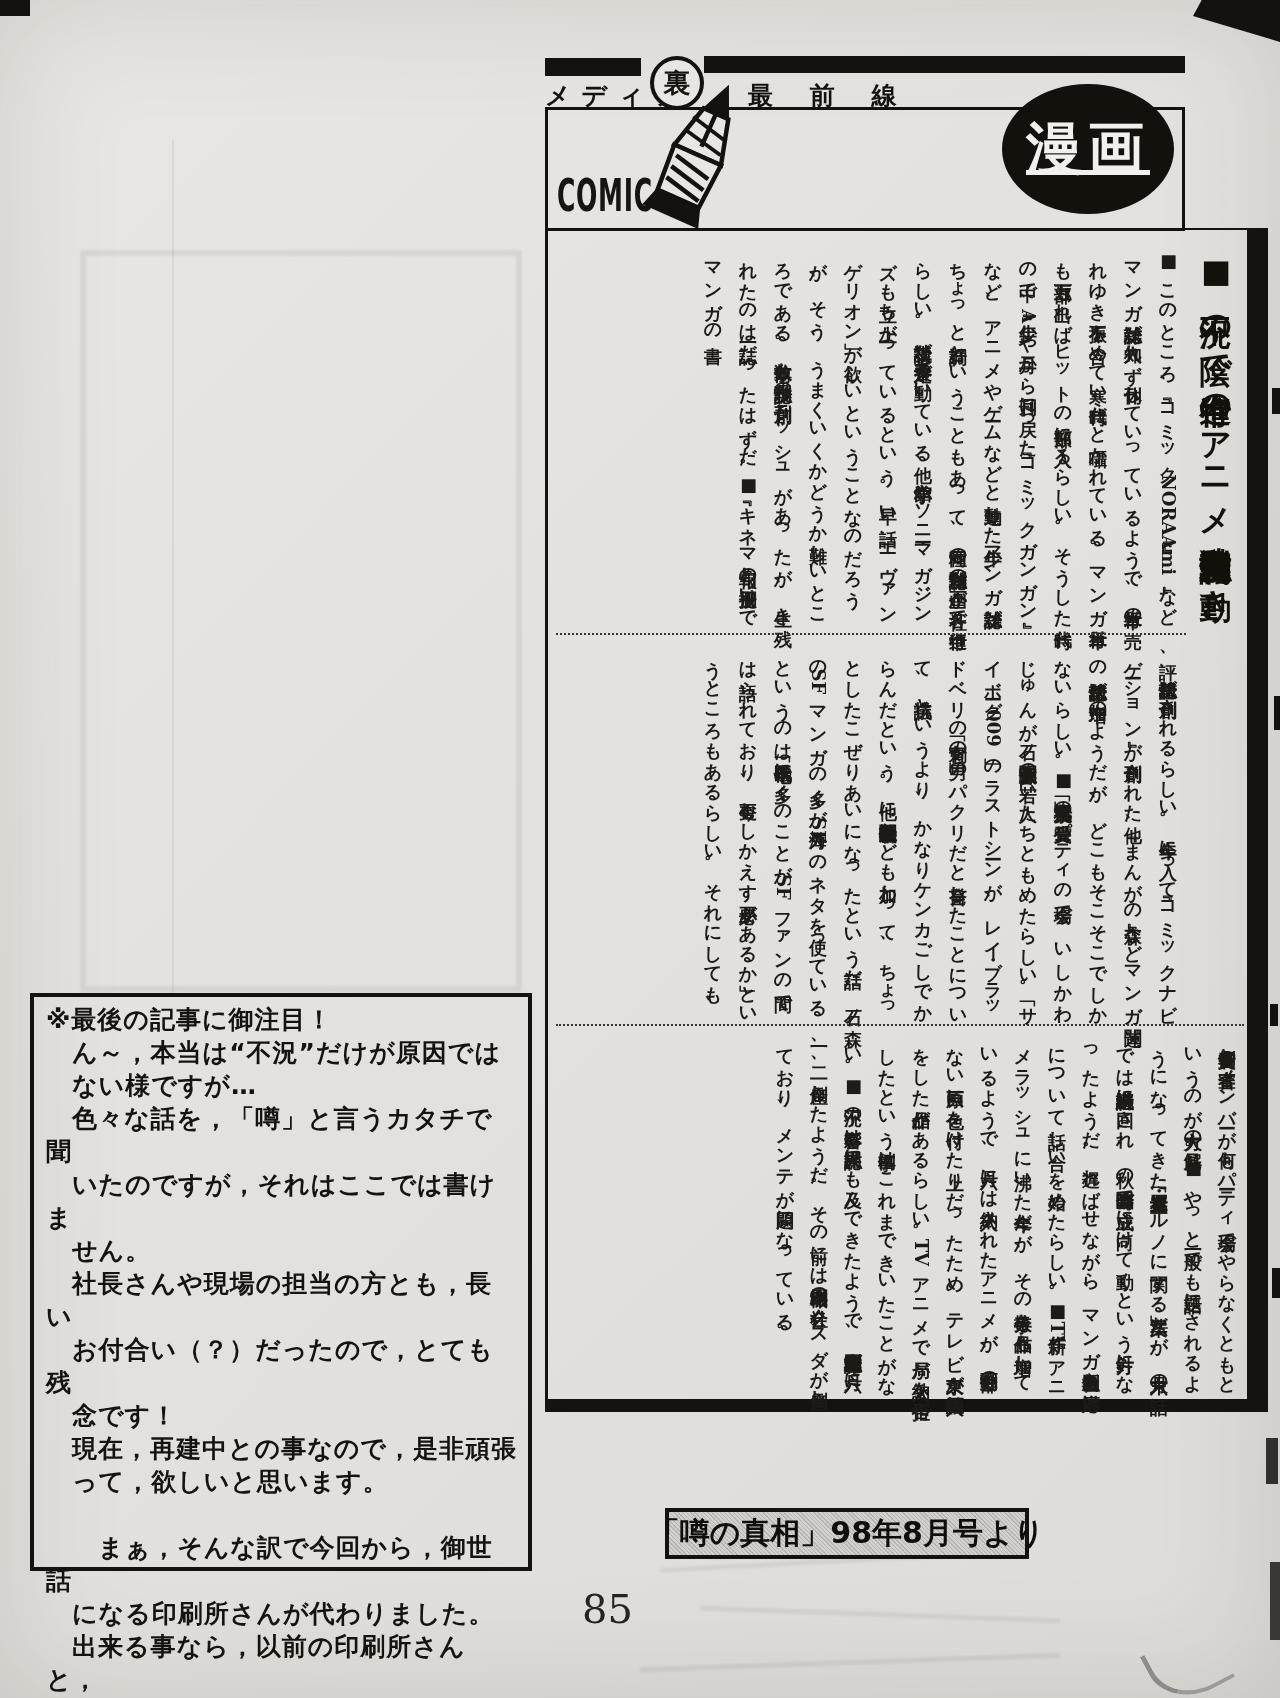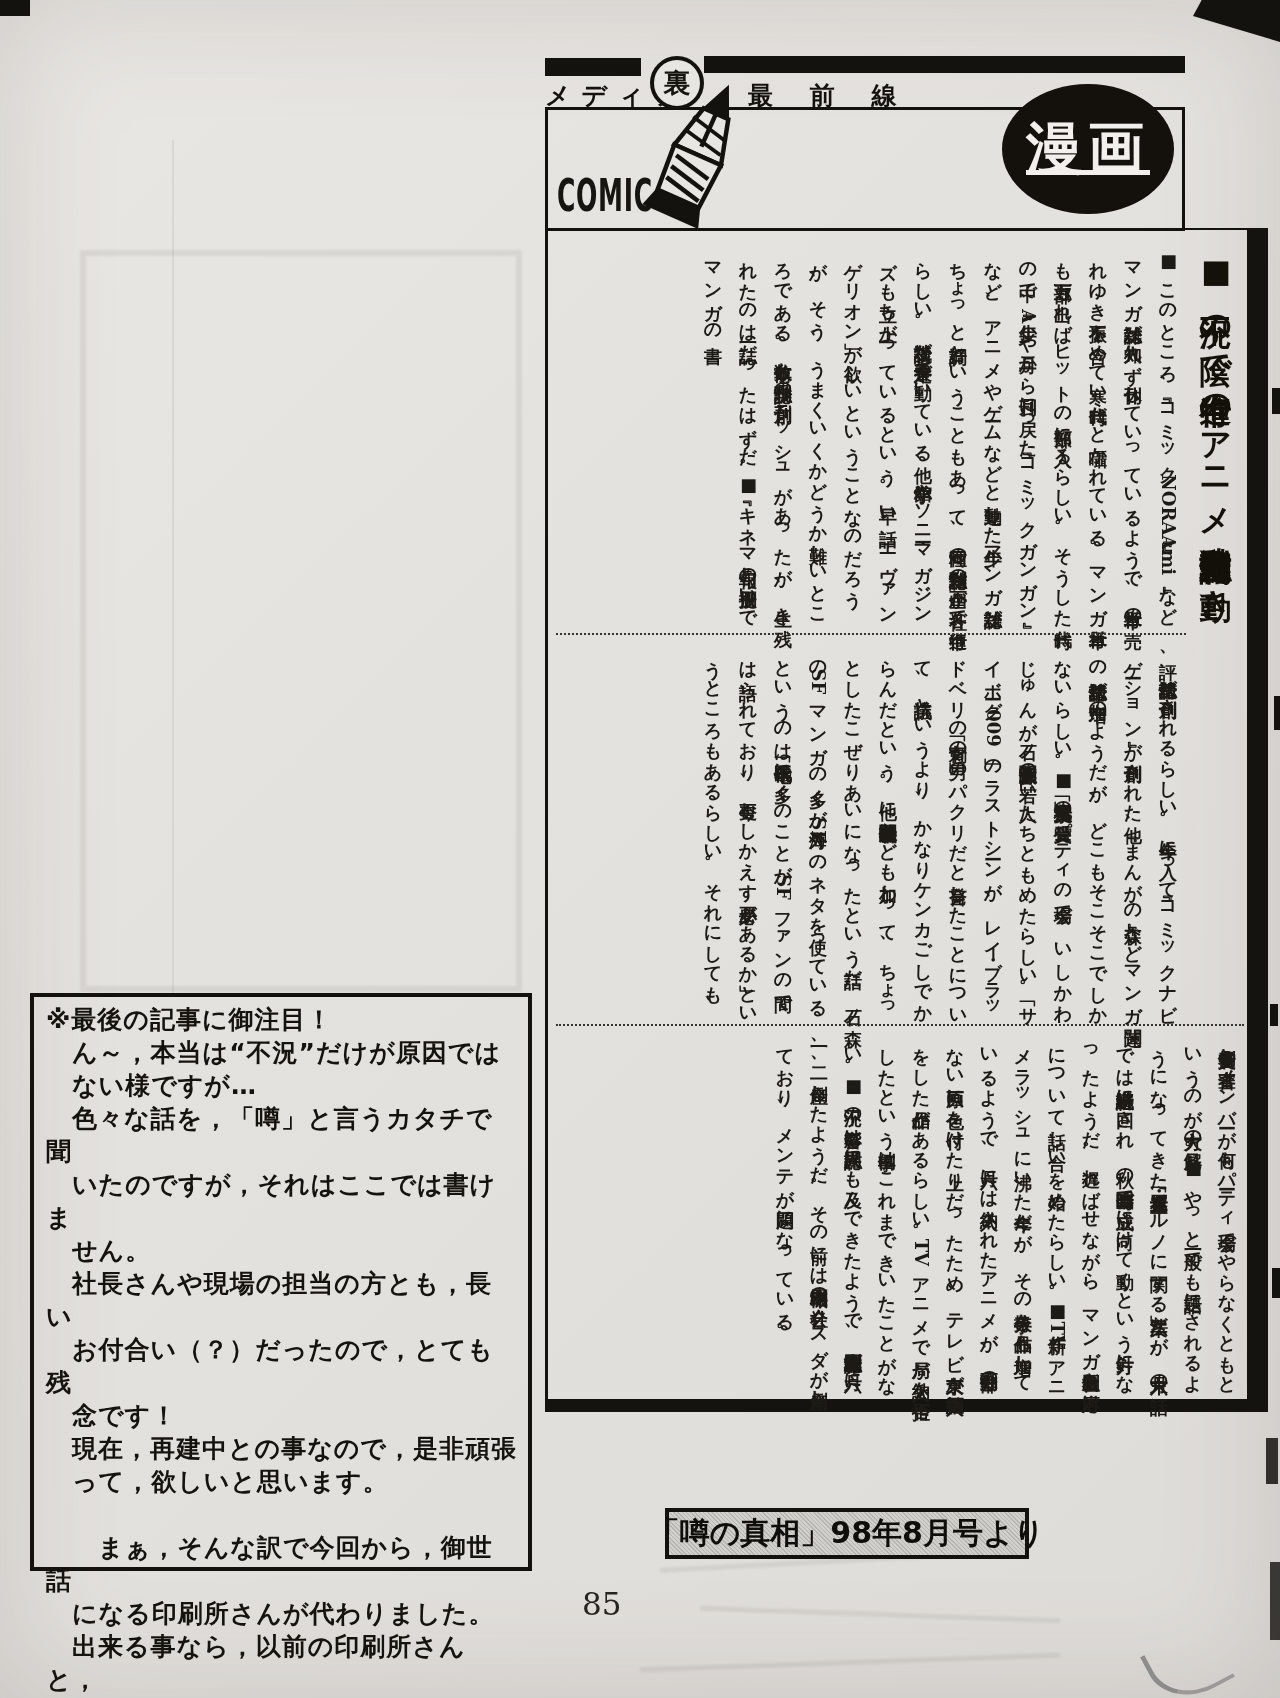--- a/index.html
+++ b/index.html
@@ -52,21 +52,21 @@
     white-space:pre-line;color:#15130e;
   }
   
   .caption-box{
     box-sizing:border-box;border:4px solid #14120e;
     background:#d2d0cc;
     background-image:repeating-linear-gradient(45deg,rgba(40,38,34,.16) 0 1px,transparent 1px 3px);
     display:flex;align-items:center;justify-content:center;
   }
   .caption-box span{font-weight:900;font-size:30px;white-space:nowrap;color:#100e0a;}
-  .pagenum{font-family:"DejaVu Serif",serif;font-size:31px;color:#26241e;}
+  .pagenum{font-family:"DejaVu Serif",serif;font-size:40px;color:#26241e;}
   
   .ink{background:#14120e;}
   .ghost{opacity:.08;filter:blur(1px);}
   .fold{width:2px;background:rgba(40,38,32,.07);}
   .squiggle{
     border-left:5px solid rgba(55,53,58,.45);border-bottom:4px solid rgba(55,53,58,.35);
     border-radius:0 0 0 70%;transform:rotate(-28deg);
   }
 </style>
 </head>

